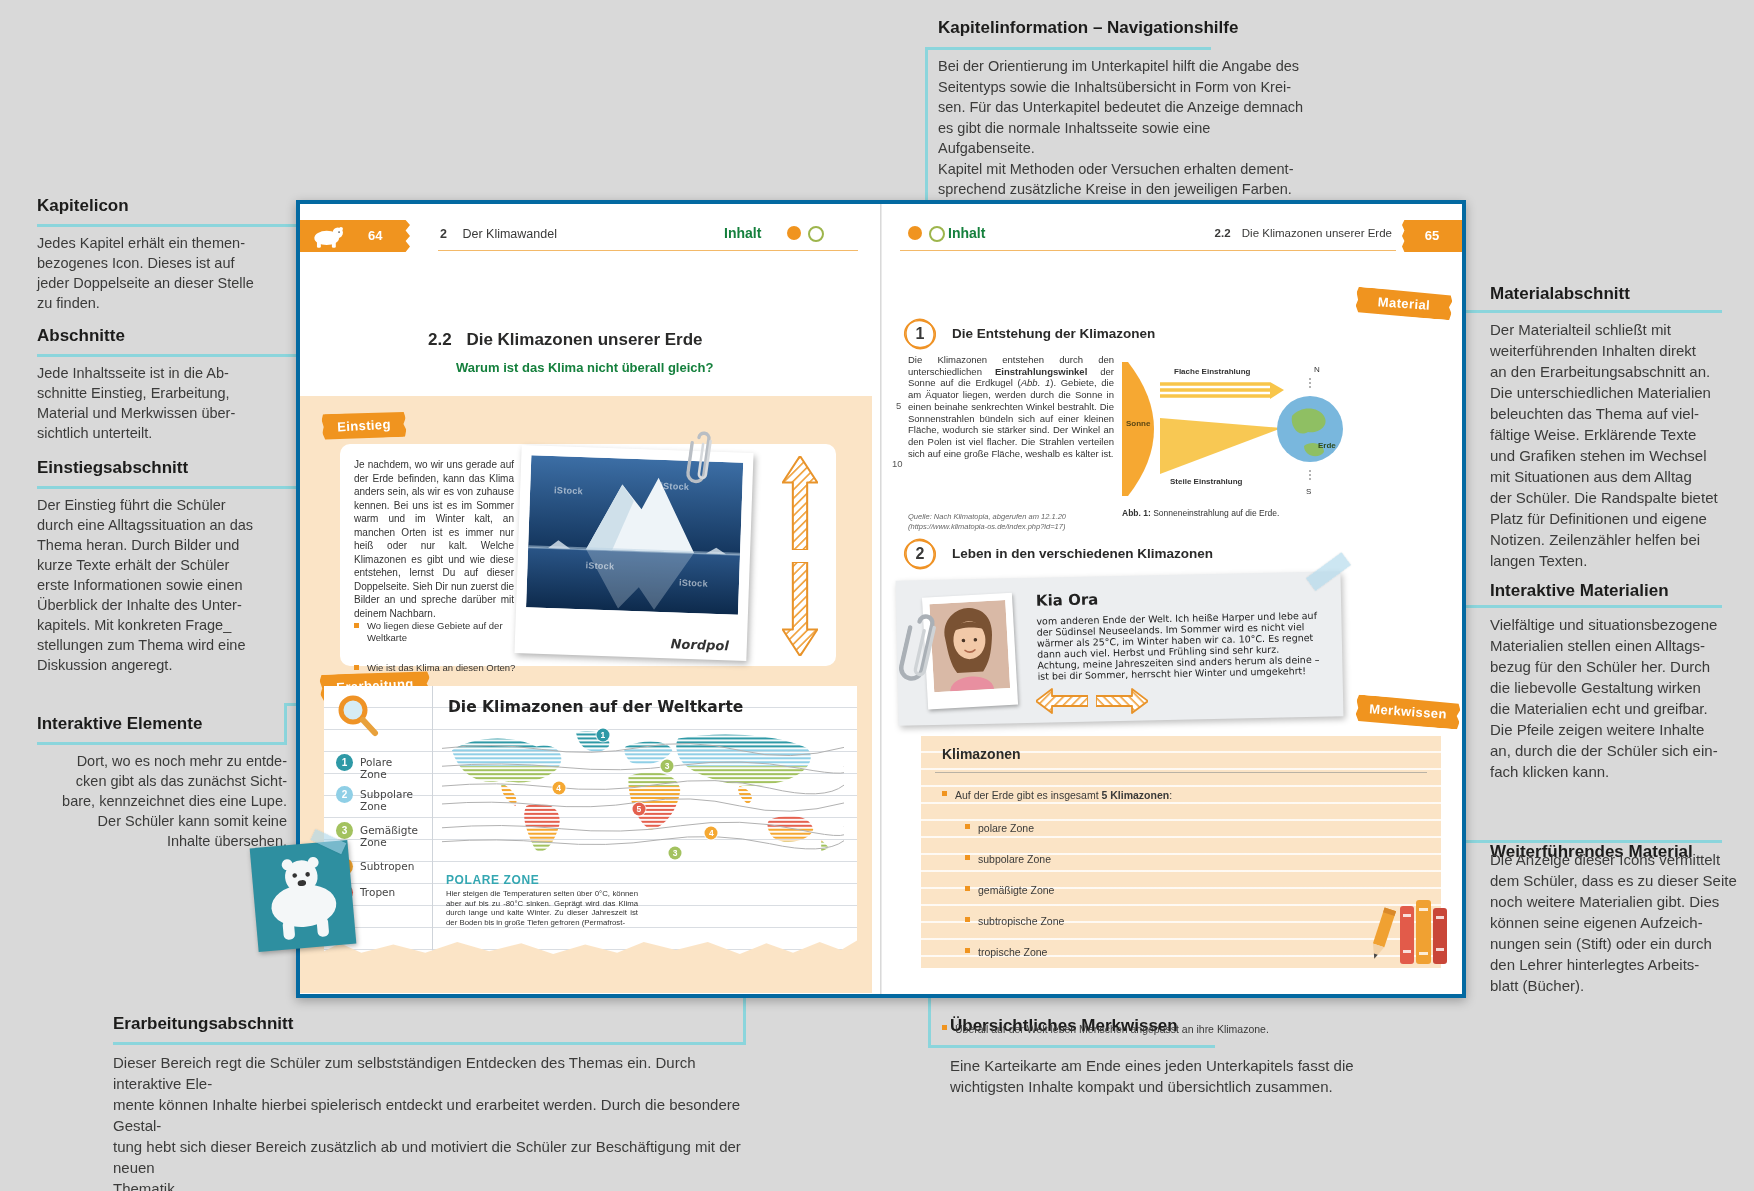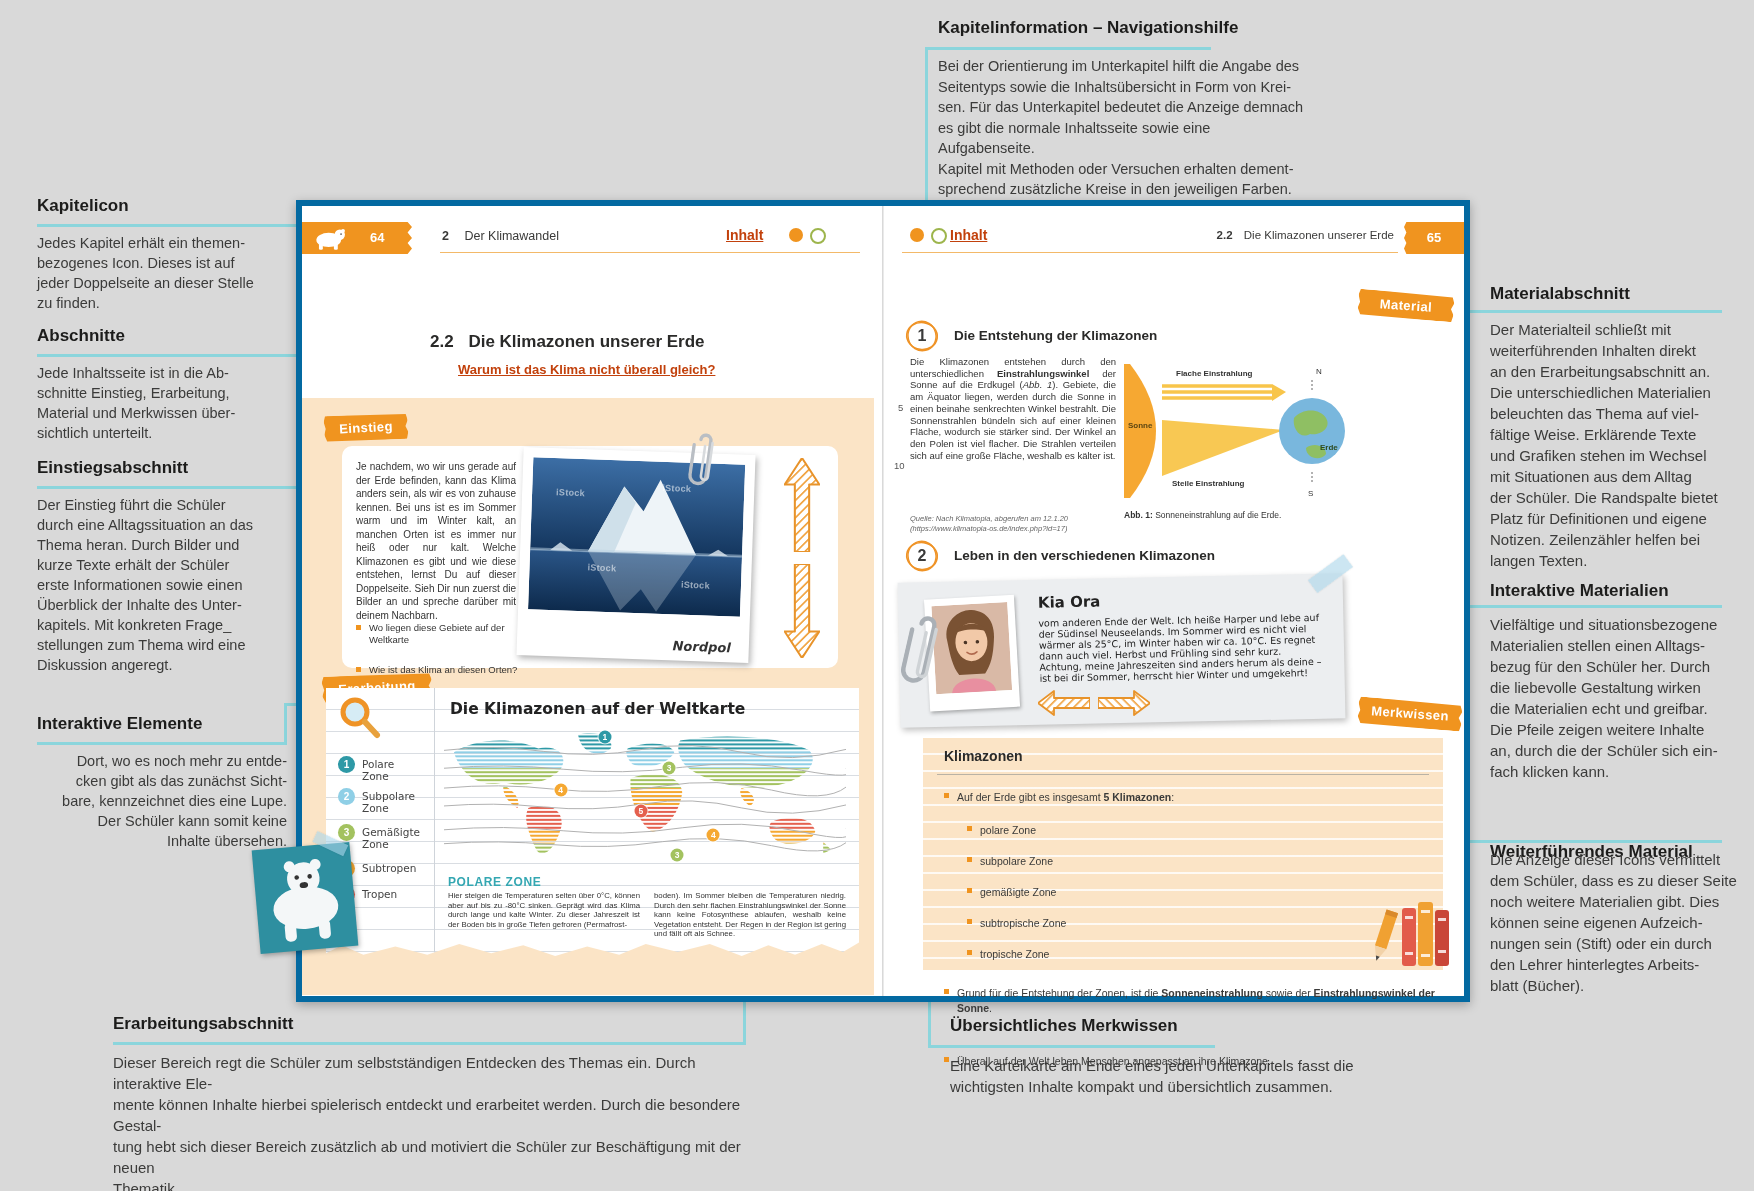--- a/index.html
+++ b/index.html
@@ -6,25 +6,25 @@
   #canvas{position:relative;width:1754px;height:1191px;background:#d9d9d9;overflow:hidden;
           font-family:"Liberation Sans",sans-serif;color:#3b3b3a;}
   
   .ann-title{position:absolute;font:700 17px/1.2 "Liberation Sans",sans-serif;color:#1c1c1b;}
   .ann-body{position:absolute;font:14.5px/20px "Liberation Sans",sans-serif;color:#3b3b3a;white-space:pre-line;}
   .ann-body.big{font-size:15px;line-height:21px;}
   .tline{position:absolute;background:#8bd5dc;}
   .tline.h{height:3px;} .tline.v{width:3px;}
   
   #book{position:absolute;left:296px;top:200px;width:1162px;height:790px;background:#fff;
-        border:6px solid #0369a1;box-shadow:0 3px 10px rgba(0,0,0,.28);}
+        border:4px solid #0369a1;box-shadow:0 3px 10px rgba(0,0,0,.28);}
   #spine{position:absolute;left:580px;top:0;width:2px;height:100%;
          background:linear-gradient(to right,rgba(0,0,0,.18),rgba(0,0,0,.05));}
   .abs{position:absolute;}
-  .orange{color:#c2410c;text-decoration:underline;}
+  .orange{color:#15803d;}
   .tab{position:absolute;background:#f0941f;color:#fff;font:700 13px/32px "Liberation Sans",sans-serif;}
   .hairline{position:absolute;height:1px;background:#f3b969;}
   .dotc{position:absolute;width:14px;height:14px;border-radius:50%;}
   .dotc.filled{background:#f0941f;} .dotc.open{border:2px solid #9db54c;width:12px;height:12px;background:transparent;}
   .ribbon{position:absolute;background:#f0941f;color:#fff;font:700 13px/27px "Liberation Sans",sans-serif;
           text-align:center;letter-spacing:.4px;
           clip-path:polygon(2% 0,98% 8%,100% 30%,97% 52%,100% 74%,98% 100%,3% 94%,0 70%,2% 48%,0 22%);}
   .hand{font-family:"DejaVu Sans",sans-serif;}
   .peach{background:#fbe4c6;}
   .smalljust{font:7.8px/9.6px "Liberation Sans",sans-serif;text-align:justify;color:#333;}
@@ -337,21 +337,20 @@
             <span class="mapmarker" style="left: 56%; top: 27%; background-color: rgb(163, 194, 95);">3</span>
             <span class="mapmarker" style="left: 29%; top: 43%; background-color: rgb(245, 168, 50);">4</span>
             <span class="mapmarker" style="left: 49%; top: 58%; background-color: rgb(228, 96, 78);">5</span>
             <span class="mapmarker" style="left: 67%; top: 75%; background-color: rgb(245, 168, 50);">4</span>
             <span class="mapmarker" style="left: 58%; top: 89%; background-color: rgb(163, 194, 95);">3</span>
           </div>
       </div>
 
       <div class="abs" style="left:122px;top:188px;font:700 12px/1 'Liberation Sans',sans-serif;color:#34a7b2;letter-spacing:.6px;">POLARE ZONE</div>
       <div class="abs smalljust" style="left:122px;top:203px;width:192px;">Hier steigen die Temperaturen selten über 0°C, können aber auf bis zu -80°C sinken. Geprägt wird das Klima durch lange und kalte Winter. Zu dieser Jahreszeit ist der Boden bis in große Tiefen gefroren (Permafrost-</div>
-      <div class="abs smalljust" style="left:328px;top:203px;width:192px;">boden). Im Sommer bleiben die Temperaturen niedrig. Durch den sehr flachen Einstrahlungswinkel der Sonne kann keine Fotosynthese ablaufen, weshalb keine Vegetation entsteht. Der Regen in der Region ist gering und fällt oft als Schnee.</div>
     </div>
 
     <div class="abs" style="left:-46px;top:640px;width:98px;height:104px;background:#2e8fa0;box-shadow:1px 2px 5px rgba(0,0,0,.3);transform:rotate(-5deg);">
       <svg width="98" height="104" viewBox="0 0 60 64">
           <g fill="#f4f7f8">
             <ellipse cx="30" cy="38" rx="20" ry="13"></ellipse>
             <circle cx="30" cy="20" r="10"></circle>
             <circle cx="22" cy="12" r="3.4"></circle>
             <circle cx="38" cy="12" r="3.4"></circle>
             <rect x="16" y="46" width="7" height="12" rx="3"></rect>
@@ -466,21 +465,20 @@
     <div class="ribbon" style="left:1056px;top:494px;width:104px;height:28px;transform:rotate(4deg);">Merkwissen</div>
     <div class="abs peach" style="left:621px;top:532px;width:520px;height:232px;background-image:repeating-linear-gradient(rgba(255,255,255,0) 0 15px,rgba(255,255,255,.8) 15px 17px);">
       <div class="abs" style="left:21px;top:10px;font:700 14px/1.2 'Liberation Sans',sans-serif;color:#2a2a29;">Klimazonen</div>
       <div class="abs" style="left:14px;top:36px;width:492px;height:1px;background:#b9b2a5;"></div>
       <div class="abs bullet-sq mw-line" style="left:21px;top:52px;width:480px;"><span>Auf der Erde gibt es insgesamt </span><b>5 Klimazonen</b><span>:</span></div>
       <div class="abs bullet-sq mw-line" style="left:44px;top:70px;">polare Zone</div>
       <div class="abs bullet-sq mw-line" style="left:44px;top:86px;">subpolare Zone</div>
       <div class="abs bullet-sq mw-line" style="left:44px;top:102px;">gemäßigte Zone</div>
       <div class="abs bullet-sq mw-line" style="left:44px;top:118px;">subtropische Zone</div>
       <div class="abs bullet-sq mw-line" style="left:44px;top:134px;">tropische Zone</div>
-      <div class="abs bullet-sq mw-line" style="left:21px;top:158px;width:480px;"><span>Grund für die Entstehung der Zonen, ist die </span><b>Sonneneinstrahlung</b><span> sowie der </span><b>Einstrahlungswinkel der Sonne</b><span>.</span></div>
       <div class="abs bullet-sq mw-line" style="left:21px;top:196px;width:480px;">Überall auf der Welt leben Menschen angepasst an ihre Klimazone.</div>
     </div>
 
     <div class="abs" style="left:1062px;top:700px;">
       <svg width="40" height="62" viewBox="0 0 40 62">
           <g transform="rotate(18 20 31)">
             <rect x="14" y="4" width="12" height="38" fill="#f0a132"></rect>
             <rect x="14" y="4" width="12" height="5" fill="#d9892a"></rect>
             <polygon points="14,42 26,42 20,56" fill="#f2d2a8"></polygon>
             <polygon points="18,51 22,51 20,56" fill="#4a4a4a"></polygon>

